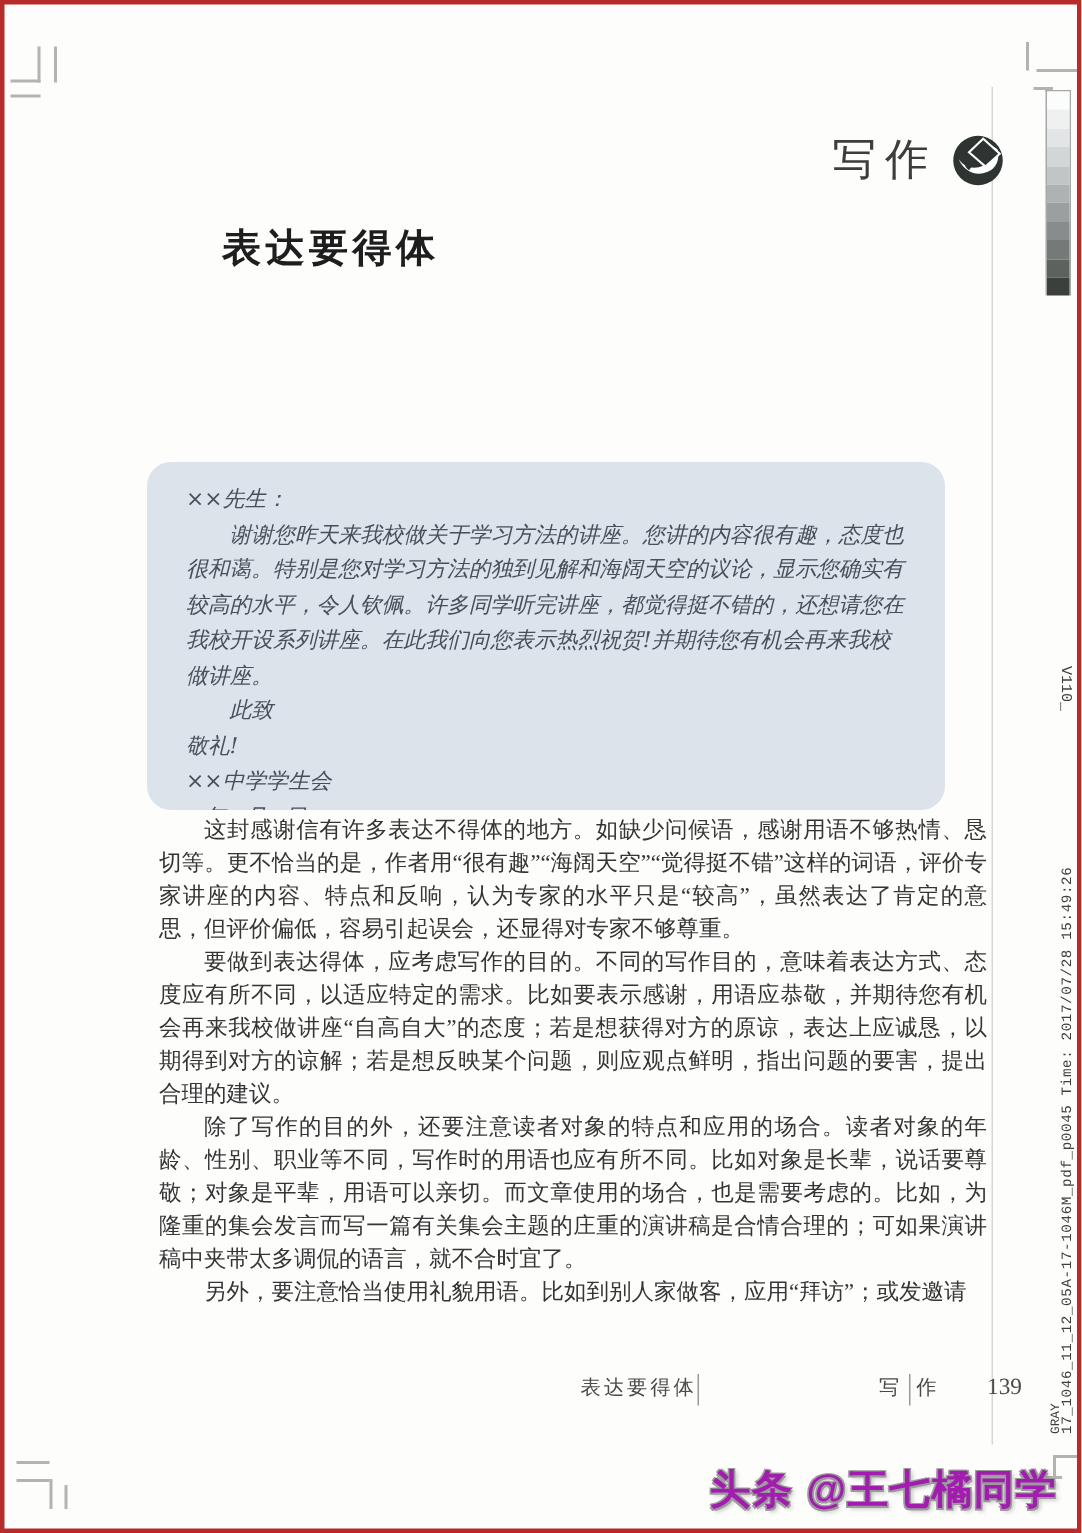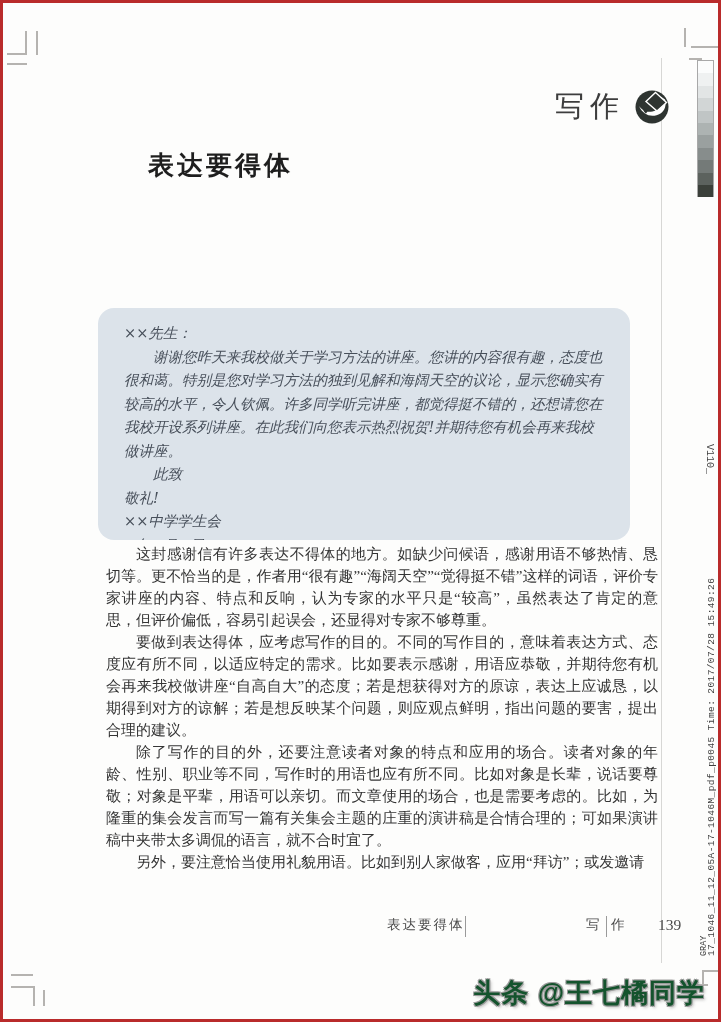--- a/index.html
+++ b/index.html
@@ -48,21 +48,21 @@
   
   .slug{position:absolute;font-family:"Liberation Mono","DejaVu Sans Mono",monospace;
     color:#3f3f3f;white-space:nowrap;}
   #margin-code{left:712px;top:441px;font-size:10px;transform:rotate(90deg);transform-origin:0 0;}
   #margin-file-info{left:703px;top:953px;font-size:9.5px;letter-spacing:.4px;transform:rotate(-90deg);transform-origin:0 0;}
   #margin-gray-label{left:696px;top:953px;font-size:8.5px;transform:rotate(-90deg);transform-origin:0 0;}
   #content-divider-line{position:absolute;left:658px;top:55px;width:1px;height:905px;background:#d7d7d5;}
   
   #watermark{
     position:absolute;right:13px;top:972px;font-size:27px;font-weight:bold;
-    font-family:"Liberation Sans","DejaVu Sans",sans-serif;color:#14532d;letter-spacing:1px;
+    font-family:"Liberation Sans","DejaVu Sans",sans-serif;color:#a21caf;letter-spacing:1px;
     text-shadow:1px 1px 0 #9b9b9b,-1px -1px 0 #9b9b9b,1px -1px 0 #9b9b9b,-1px 1px 0 #9b9b9b,2px 2px 3px rgba(80,80,80,.35);
   }
 </style>
 </head>
 <body>
 
 <div id="stage">
 
   <div class="mark" style="left:22px;top:28px;width:2px;height:24px;"></div>
   <div class="mark" style="left:33px;top:28px;width:2px;height:24px;"></div>

